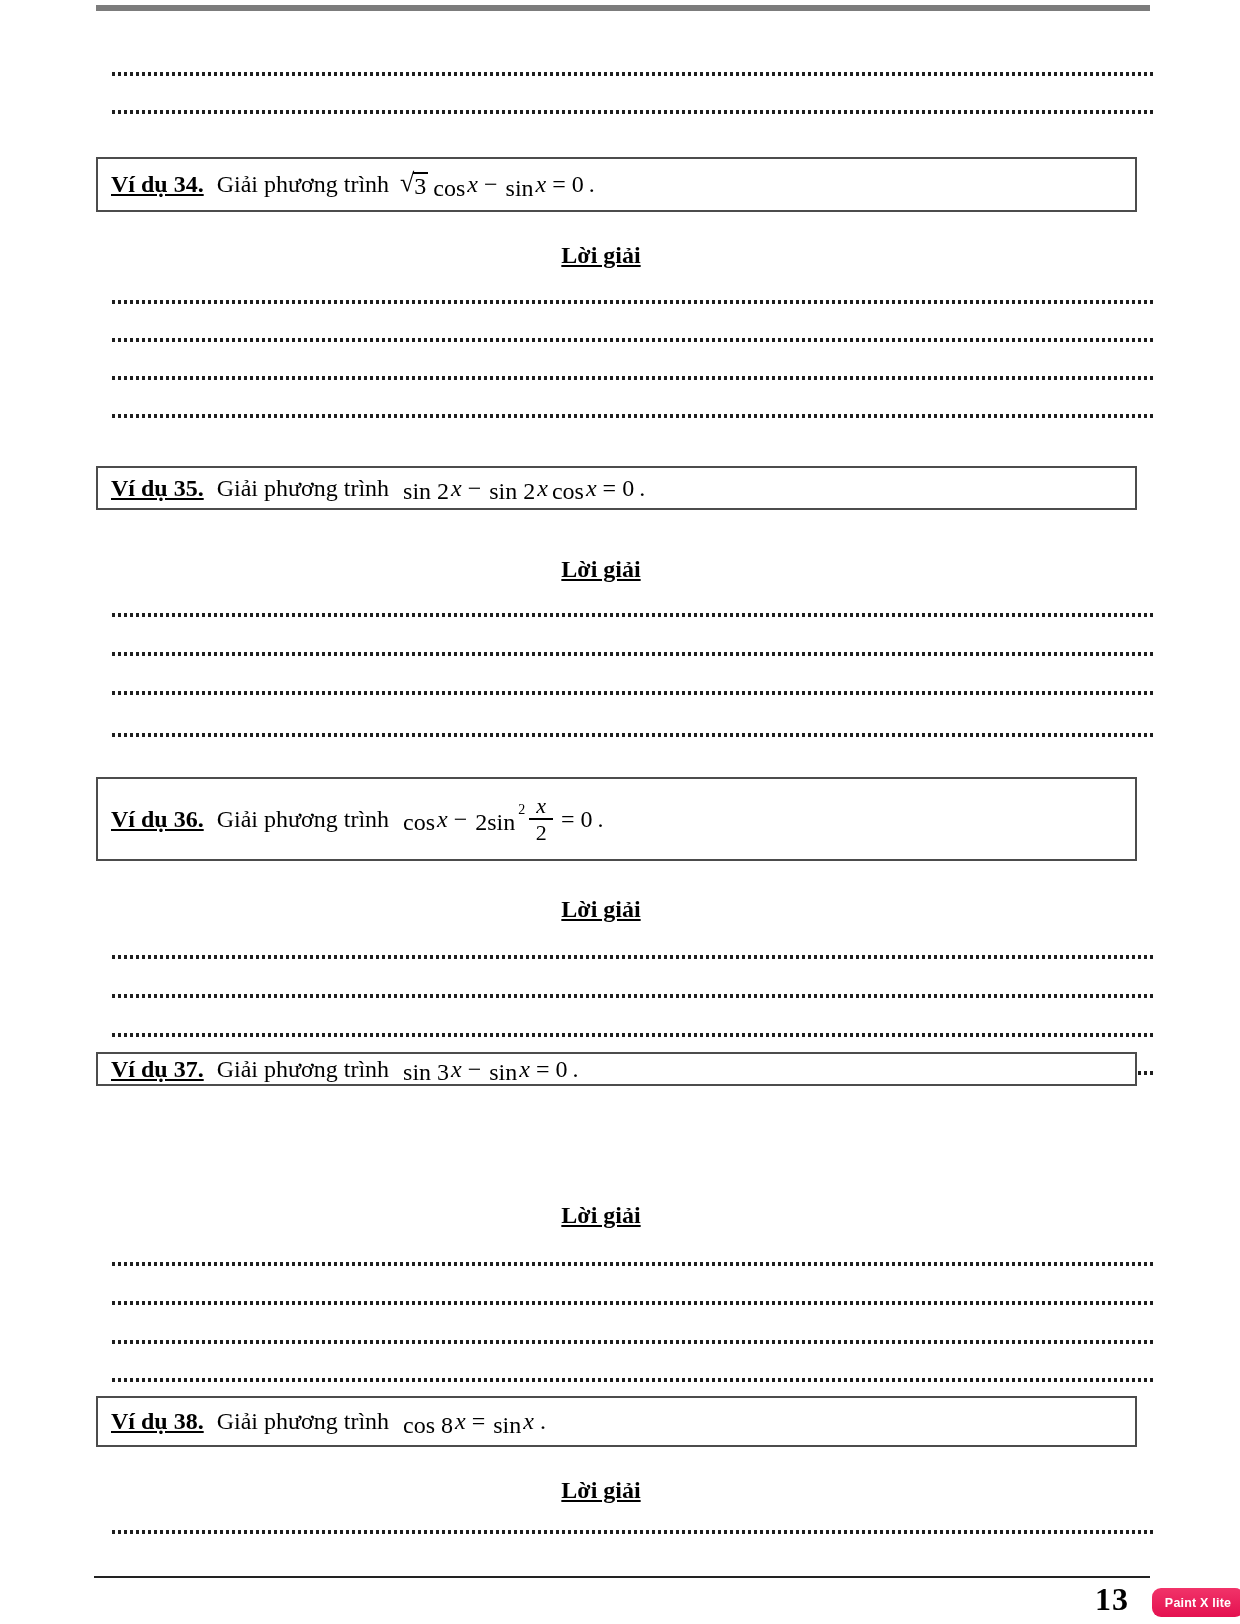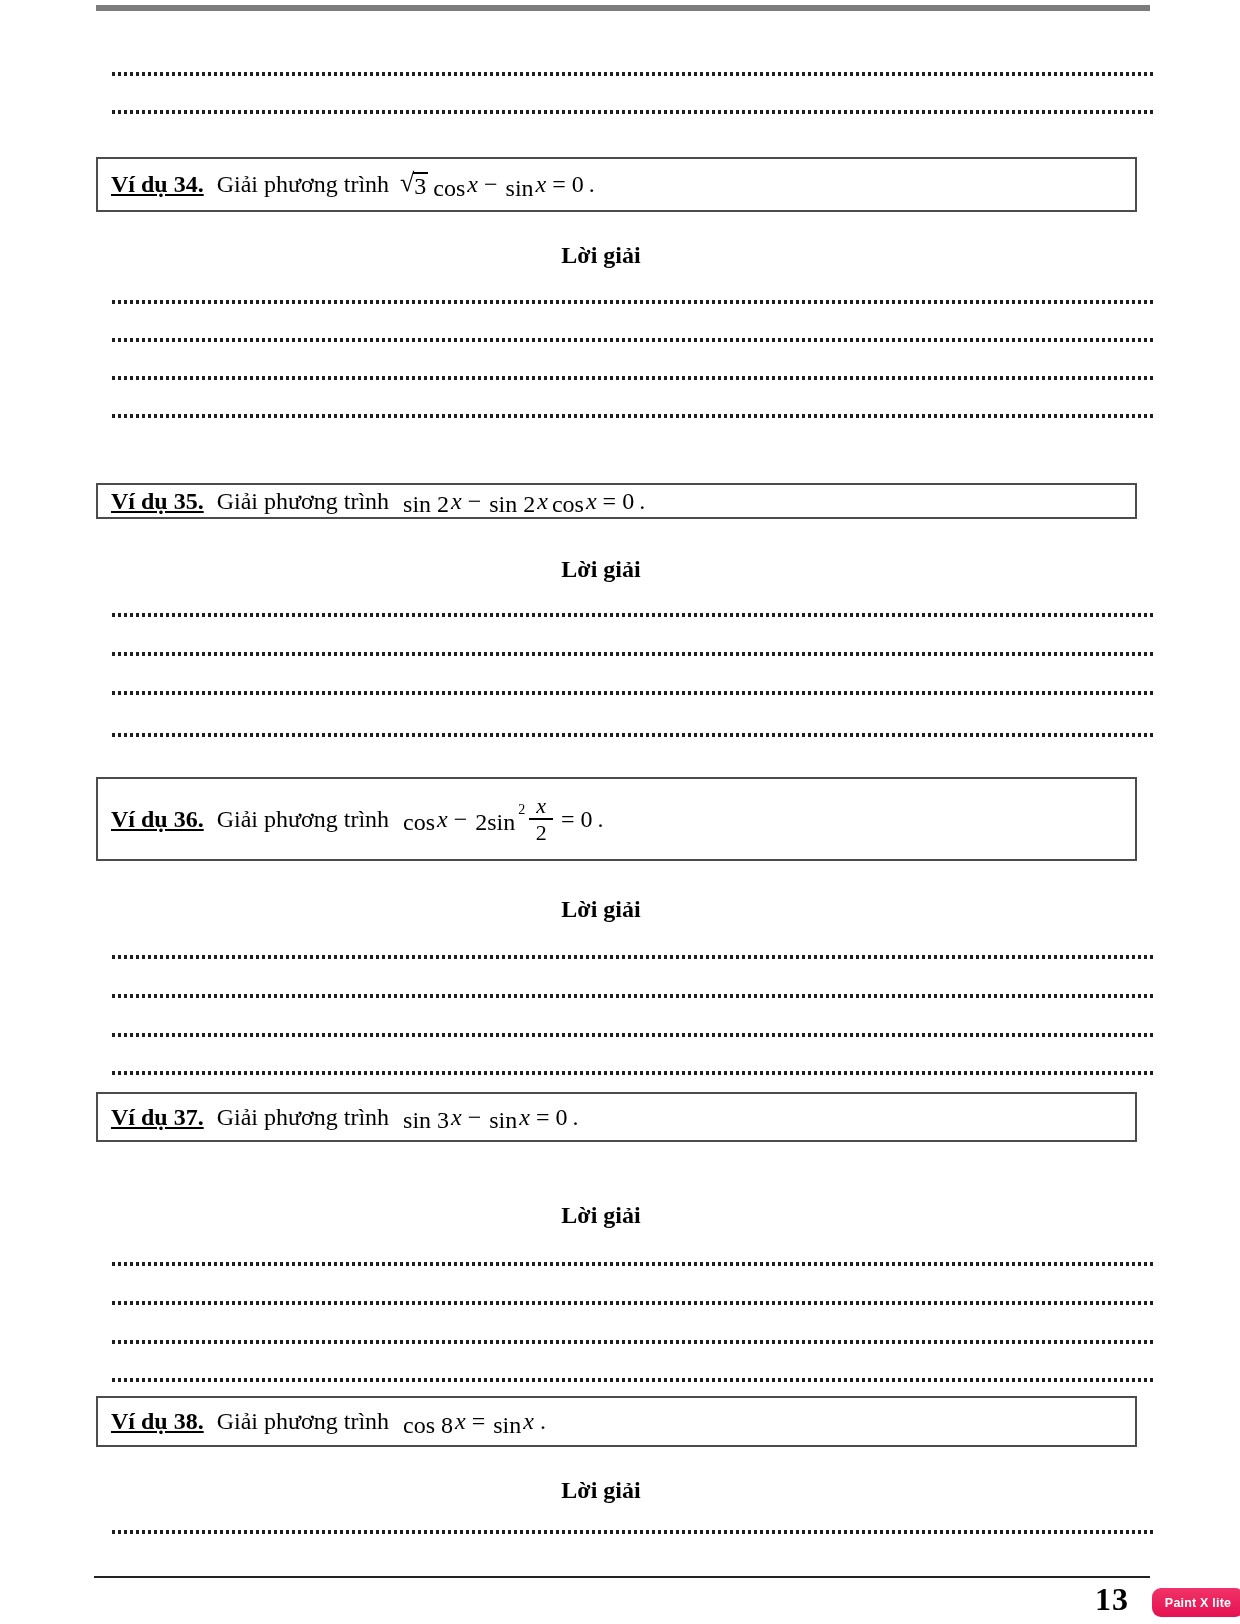--- a/index.html
+++ b/index.html
@@ -43,21 +43,21 @@
   .end { margin-left:5px; }
   .sqrt { display:inline-flex; align-items:flex-start; margin-right:2px; }
   .sqrt-sym { font-size:26px; line-height:22px; }
   .sqrt-arg { border-top:2px solid #000; line-height:24px; padding:0 2px 0 1px; margin-left:-1px; }
   .sup { font-size:14px; position:relative; top:-9px; margin:0 1px 0 1px; }
   .frac { display:inline-flex; flex-direction:column; align-items:center; line-height:1.05; font-size:22px; margin:0 3px; }
   .frac-num { font-style:italic; padding:0 7px 1px 7px; border-bottom:2px solid #000; }
   .frac-den { padding-top:1px; }
   .lg {
     position:absolute; left:80px; width:1042px;
-    text-align:center; font-weight:700; font-size:24px;
+    text-align:center; font-weight:700; font-size:24px;text-decoration:underline;
   }
   .bottomrule {
     position:absolute; left:94px; top:1576px;
     width:1056px; height:0;
     border-top:2px solid #222;
   }
   .pagenum {
     position:absolute; left:1088px; top:1581px;
     width:48px; text-align:center;
     font-weight:700; font-size:32px;
@@ -103,21 +103,21 @@
     </span>
   </div>
 
   <div class="lg" style="top:242px">Lời giải</div>
 
   <div class="dotline" style="top:300px"></div>
   <div class="dotline" style="top:338px"></div>
   <div class="dotline" style="top:376px"></div>
   <div class="dotline" style="top:414px"></div>
 
-  <div class="exbox" style="top:483px;height:36px">
+  <div class="exbox" style="top:466px;height:44px">
     <span class="exlabel">Ví dụ 35.</span>
       <span class="prompt">Giải phương trình</span>
     <span class="math">
       <span class="fn">sin 2</span>
       <span class="var">x</span>
       <span class="op">−</span>
       <span class="fn">sin 2</span>
       <span class="var">x</span>
       <span class="fn">cos</span>
       <span class="var">x</span>
@@ -151,21 +151,21 @@
     </span>
   </div>
 
   <div class="lg" style="top:896px">Lời giải</div>
 
   <div class="dotline" style="top:955px"></div>
   <div class="dotline" style="top:994px"></div>
   <div class="dotline" style="top:1033px"></div>
   <div class="dotline" style="top:1071px"></div>
 
-  <div class="exbox" style="top:1092px;height:50px">
+  <div class="exbox" style="top:1052px;height:34px">
     <span class="exlabel">Ví dụ 37.</span>
       <span class="prompt">Giải phương trình</span>
     <span class="math">
       <span class="fn">sin 3</span>
       <span class="var">x</span>
       <span class="op">−</span>
       <span class="fn">sin</span>
       <span class="var">x</span>
       <span class="rel">= 0</span>
       <span class="end">.</span>

